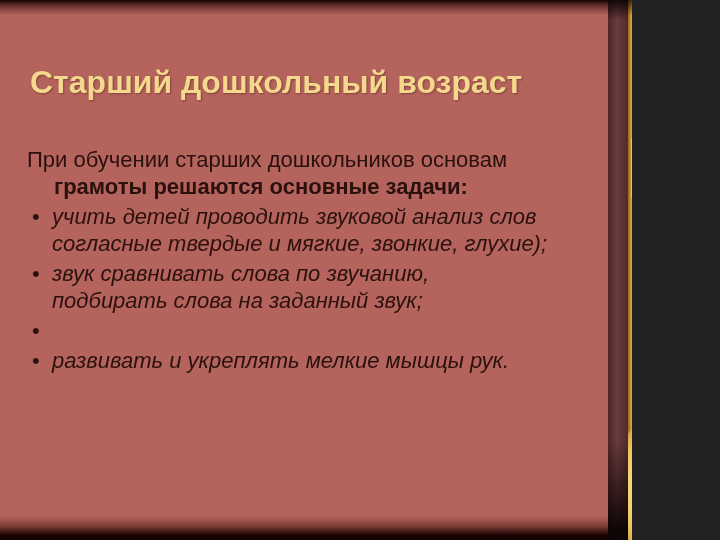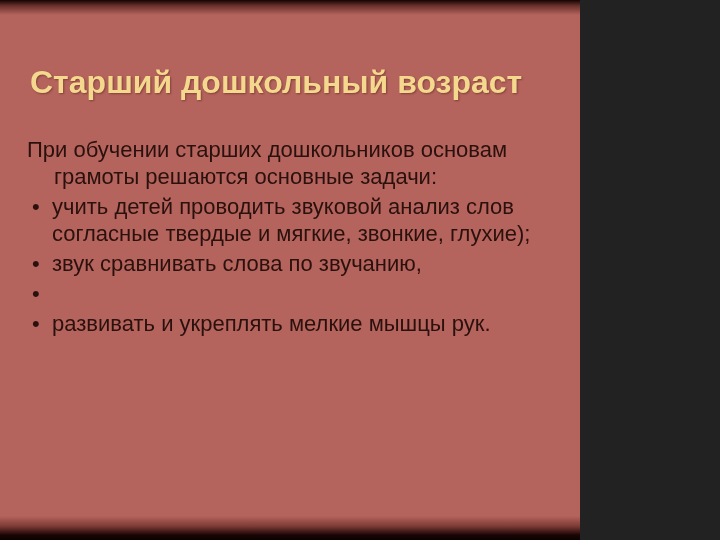--- a/index.html
+++ b/index.html
@@ -1,18 +1,18 @@
 <!DOCTYPE html>
 <html><head>
 <meta charset="utf-8">
 <style>
   html, body { margin: 0; padding: 0; background: #222; }
   .stage {
     position: relative;
-    width: 580px; height: 540px;
+    width: 632px; height: 540px;
     overflow: hidden;
     font-family: "Liberation Sans", sans-serif;
     background: #6d28d9;
   }
   
   .main-area {
     position: absolute; left: 0; top: 0;
     width: 608px; height: 540px;
     background: linear-gradient(180deg,
       #140303 0px, #6b322d 6px, #b5635d 15px,
@@ -22,25 +22,25 @@
     position: absolute; left: 30px; top: 42px; width: 565px;
     font-size: 32px; line-height: 38px; font-weight: bold;
     color: #f4d88e;
     text-shadow: 1px 1px 2px rgba(70,25,15,0.45);
   }
   .content {
     position: absolute; left: 27px; top: 136px; width: 578px;
     font-size: 22px; line-height: 27px;
     color: #2a110d;
   }
-  .para { margin: 0 0 3px 0; }
-  .para .cont { padding-left: 27px; }
+  .para { margin: 10px 0 3px 0; }
+  .para .cont { padding-left: 27px; font-weight: bold; }
   .bullet { display: flex; margin: 0 0 3px 0; }
   .marker { flex: 0 0 25px; width: 25px; padding-left: 5px; box-sizing: border-box; }
-  .btext { flex: 1; }
+  .btext { flex: 1; font-style: italic; }
   
   .maroon-strip {
     position: absolute; left: 608px; top: 0;
     width: 20px; height: 540px;
     background:
       linear-gradient(180deg, rgba(8,1,1,0.9) 0px, rgba(8,1,1,0) 20px,
         rgba(8,1,1,0) 440px, rgba(8,1,1,0.92) 530px),
       linear-gradient(90deg, #4c2628 0%, #6b3c3e 45%, #50292b 100%);
   }
   .decor-svg { position: absolute; left: 628px; top: 0; }
@@ -65,20 +65,21 @@
         <div class="btext">
           <div class="tline">учить детей проводить звуковой анализ слов</div>
           <div class="tline">согласные твердые и мягкие, звонкие, глухие);</div>
         </div>
       </div>
 
       <div class="bullet">
         <span class="marker">•</span>
         <div class="btext">
           <div class="tline">звук сравнивать слова по звучанию,</div>
+          <div class="tline">подбирать слова на заданный звук;</div>
         </div>
       </div>
 
       <div class="bullet">
         <span class="marker">•</span>
         <div class="btext">
         </div>
       </div>
 
       <div class="bullet">

